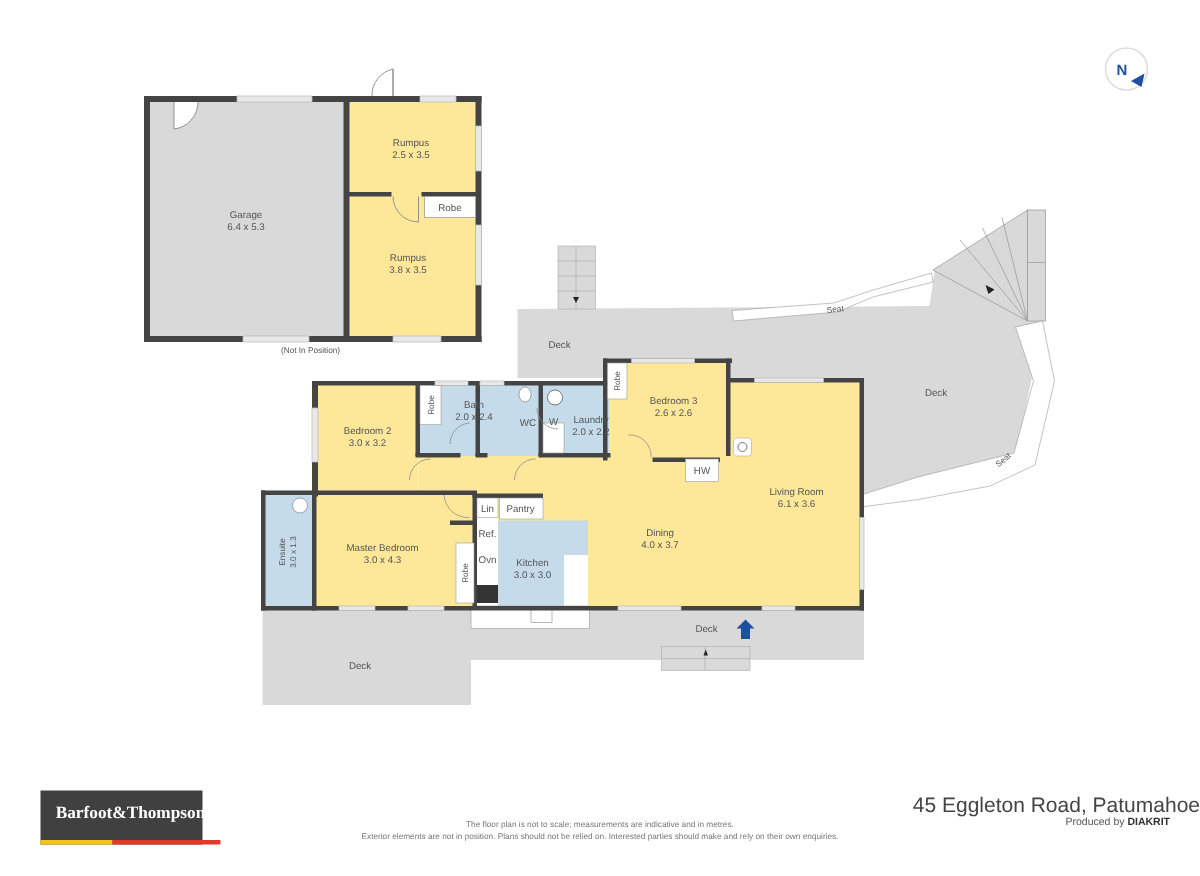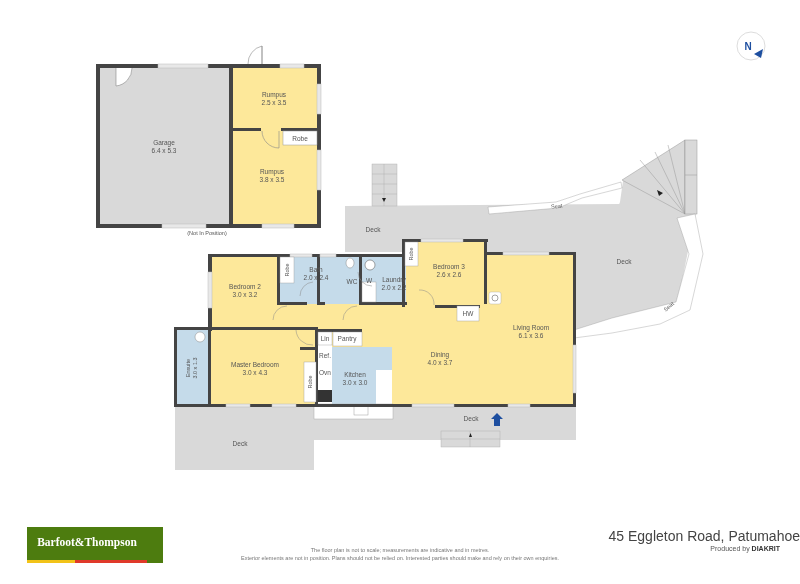--- a/index.html
+++ b/index.html
@@ -2,21 +2,21 @@
 <html><head>
 <meta charset="utf-8">
 <style>
   html,body{margin:0;padding:0;background:#fff;}
   body{width:800px;height:584px;position:relative;overflow:hidden;font-family:"Liberation Sans",sans-serif;}
   #plan{position:absolute;left:0;top:0;width:800px;height:584px;}
   .lbl{font-family:"Liberation Sans",sans-serif;font-size:6.5px;fill:#555;text-anchor:middle;}
   .lbl-sm{font-family:"Liberation Sans",sans-serif;font-size:5.5px;fill:#555;text-anchor:middle;}
   .footer-title{position:absolute;left:0;width:800px;top:528px;text-align:right;font-size:14px;color:#444;}
   .footer-note{position:absolute;left:0;width:800px;text-align:center;font-size:5.5px;color:#777;}
-  .logo{position:absolute;left:27px;top:527px;width:136px;height:36px;background:#4d7c0f;}
+  .logo{position:absolute;left:27px;top:527px;width:108px;height:36px;background:#404040;}
   .logo-text{position:absolute;left:0;top:9px;width:120px;text-align:center;color:#fff;font-family:"Liberation Serif",serif;font-weight:bold;font-size:11.5px;}
   .logo-bar-y{position:absolute;left:0;bottom:0;width:48px;height:3px;background:#f2c318;}
   .logo-bar-r{position:absolute;left:48px;bottom:0;width:72px;height:3px;background:#e03a2a;}
   .produced{position:absolute;left:660px;top:545px;width:120px;text-align:right;font-size:7px;color:#555;}
   .produced b{color:#333;}
 </style>
 </head>
 <body>
 
 <svg id="plan" viewBox="0 0 800 584" xmlns="http://www.w3.org/2000/svg">

